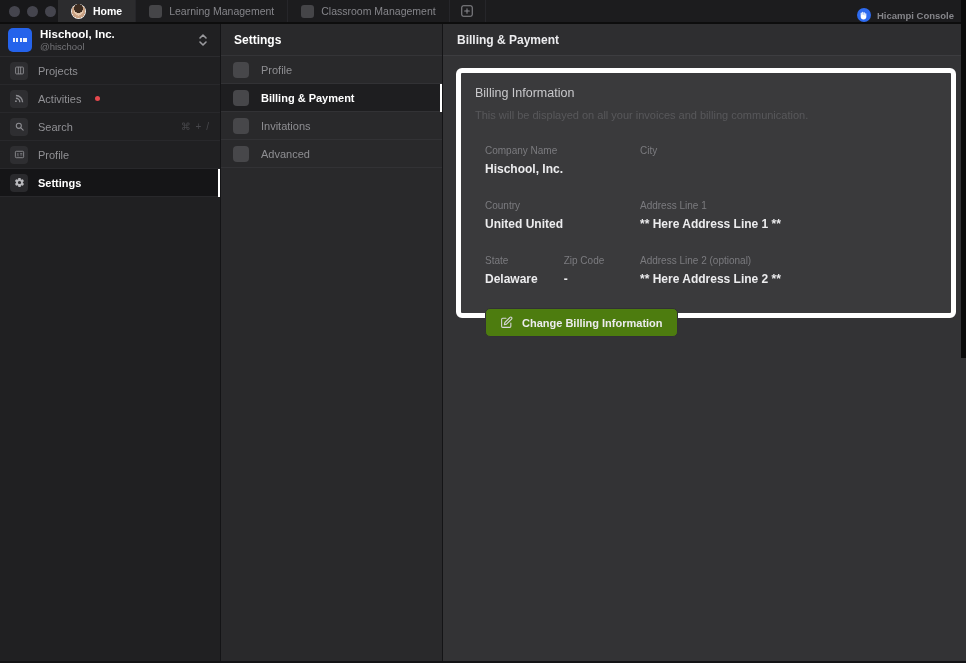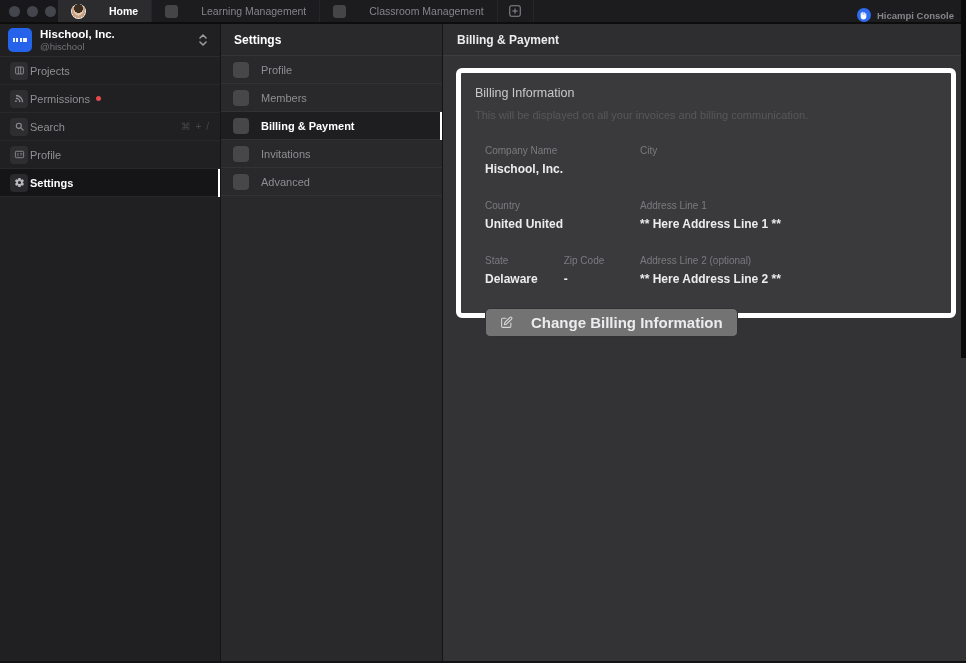--- a/index.html
+++ b/index.html
@@ -17,21 +17,21 @@
   }
   .topbar-divider {
     position:absolute; top:22px; left:0; width:966px; height:2px; background:#0d0d0d;
   }
   .window-controls {
     width:58px; background:#18181a; display:flex; align-items:center;
     gap:7px; padding-left:9px; flex:none;
   }
   .wdot { width:11px; height:11px; border-radius:50%; background:#45454e; }
   .tab {
-    display:flex; align-items:center; gap:23px; padding:0 13px;
+    display:flex; align-items:center; gap:7px; padding:0 13px;
     font-size:10.5px; color:#85858a; border-right:1px solid #26262a;
     white-space:nowrap; cursor:default;
   }
   .tab.active { background:#2c2c2e; color:#fff; font-weight:bold; }
   .tab-avatar {
     width:15px; height:15px; border-radius:50%; flex:none;
     background:
       radial-gradient(circle at 50% 30%, #3d2c20 0 34%, transparent 35%),
       radial-gradient(circle at 50% 48%, #e6c9ae 0 40%, #caa284 41% 62%, #f2ede8 63%);
   }
@@ -79,21 +79,21 @@
     opacity:.92;
   }
   .ws-text { flex:1; min-width:0; }
   .ws-name { font-size:11.5px; font-weight:bold; color:#fff; line-height:13px; }
   .ws-handle { font-size:9.5px; color:#747478; line-height:11px; }
   .ws-chevrons { padding-right:4px; color:#9a9a9e; display:flex; }
 
   
   .nav-item {
     position:relative; height:28px; border-bottom:1px solid #28282b;
-    display:flex; align-items:center; gap:2px; padding:0 10px;
+    display:flex; align-items:center; gap:10px; padding:0 10px;
     font-size:11px; color:#909094; cursor:default;
   }
   .nav-icon {
     width:18px; height:18px; border-radius:4px; background:#2e2e31; flex:none;
     display:flex; align-items:center; justify-content:center; color:#8d8d92;
   }
   .nav-item.selected { background:#151517; color:#fff; font-weight:bold; }
   .nav-item.selected::after {
     content:""; position:absolute; right:0; top:0; bottom:-1px; width:2px; background:#fff;
   }
@@ -133,23 +133,23 @@
   .card-subtitle { margin-top:9px; font-size:11px; color:#58585b; }
   .fields {
     margin:24px 0 0 10px;
     display:grid; grid-template-columns:155px auto; row-gap:24px;
   }
   .field-label { font-size:10px; color:#7b7b7f; margin-bottom:6px; }
   .field-value { font-size:12px; font-weight:bold; color:#ececee; }
   .inline-fields { display:flex; gap:26px; }
   .card-btn {
     margin:22px 0 0 10px; height:29px; padding:0 14px;
-    display:inline-flex; align-items:center; gap:18px;
-    background:#737373; border:1px solid #313134; border-radius:5px;
-    font-size:15px; font-weight:bold; color:#ececee; cursor:default;
+    display:inline-flex; align-items:center; gap:9px;
+    background:#4d7c0f; border:1px solid #313134; border-radius:5px;
+    font-size:11px; font-weight:bold; color:#ececee; cursor:default;
   }
 
   
   .right-strip { position:absolute; right:0; top:0; width:5px; height:358px; background:#0b0b0b; }
   .bottom-strip { position:absolute; left:0; bottom:0; width:966px; height:2px; background:#131315; }
 
   svg { display:block; }
 </style>
 </head>
 <body>
@@ -220,21 +220,21 @@
       </span>
       <span>Projects</span>
     </div>
 
     <div class="nav-item">
       <span class="nav-icon">
         <svg width="11" height="11" viewBox="0 0 24 24">
           <path fill="currentColor" d="M6.2 17.8a2 2 0 1 1-2-2 2 2 0 0 1 2 2zM4.2 10v3a7 7 0 0 1 7 7h3A10 10 0 0 0 4.2 10zm0-6v3a13 13 0 0 1 13 13h3A16 16 0 0 0 4.2 4z"></path>
         </svg>
       </span>
-      <span>Permissions</span>
+      <span>Activities</span>
       <span class="notif-dot"></span>
     </div>
 
     <div class="nav-item">
       <span class="nav-icon">
         <svg width="11" height="11" viewBox="0 0 24 24" fill="none" stroke="currentColor" stroke-width="2.4" stroke-linecap="round">
           <circle cx="10.5" cy="10.5" r="5.5"></circle>
           <path d="M15 15l5 5"></path>
         </svg>
       </span>
@@ -263,24 +263,20 @@
       <span>Settings</span>
     </div>
   </div>
 
   <div class="settings-panel">
     <div class="panel-header">Settings</div>
 
     <div class="panel-item">
       <span class="panel-icon"></span>
       <span>Profile</span>
-    </div>
-    <div class="panel-item">
-      <span class="panel-icon"></span>
-      <span>Members</span>
     </div>
     <div class="panel-item selected">
       <span class="panel-icon"></span>
       <span>Billing &amp; Payment</span>
     </div>
     <div class="panel-item">
       <span class="panel-icon"></span>
       <span>Invitations</span>
     </div>
     <div class="panel-item">

